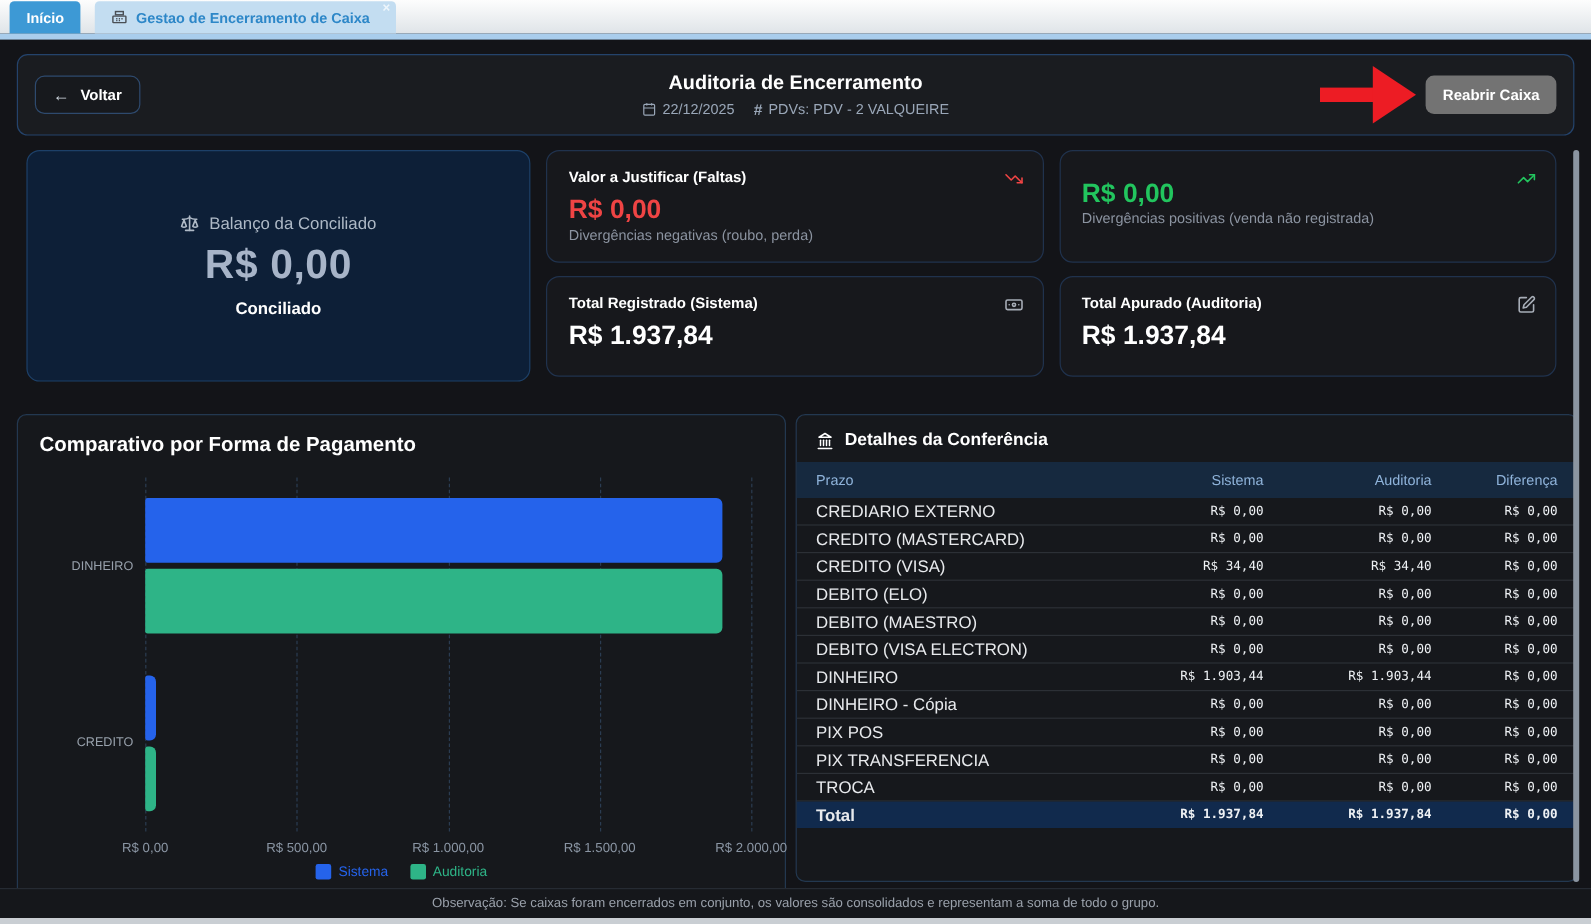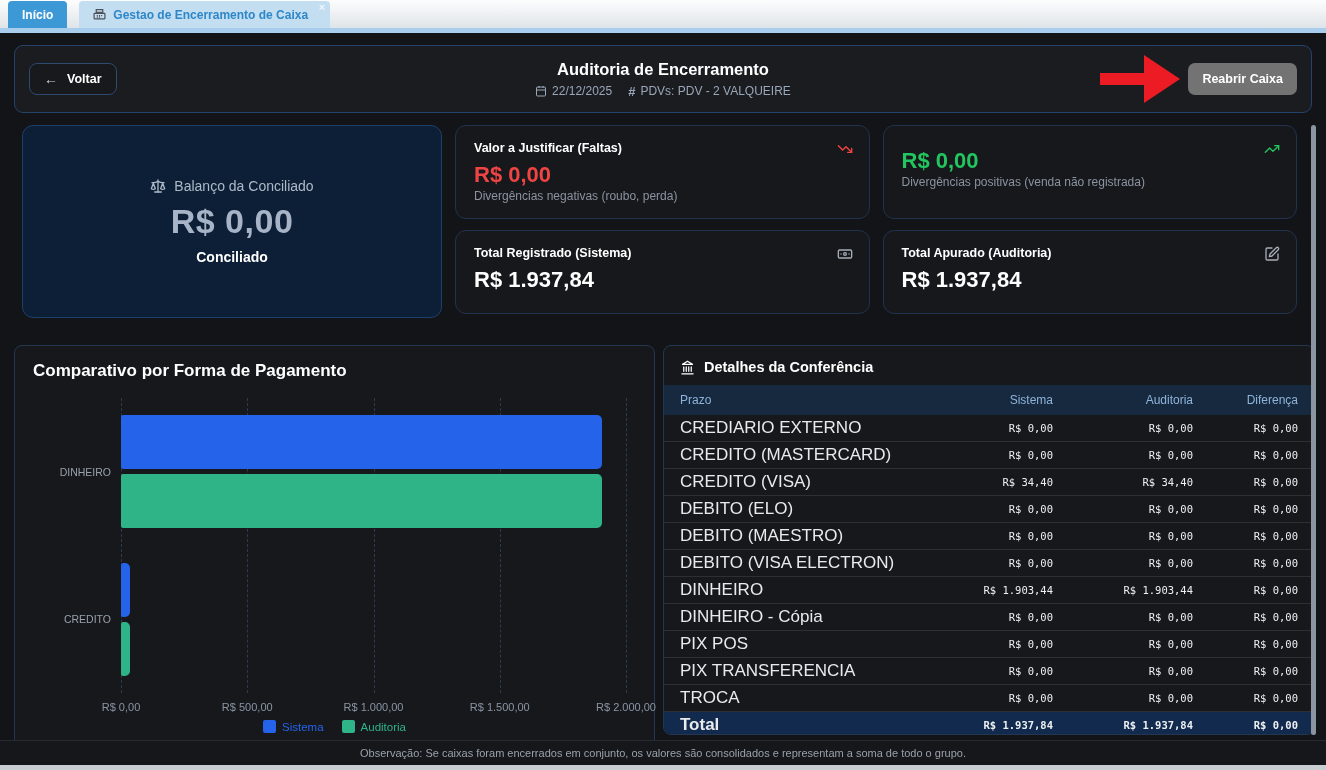--- a/index.html
+++ b/index.html
@@ -119,21 +119,21 @@
   }
   .tcol-label { flex:1; text-align:left; }
   .tcol { width:140px; text-align:right; }
   .tcol.last { width:105px; }
   .trow {
     display:flex; align-items:center; padding:3px 16px; border-bottom:1px solid #2c3036;
     min-height:21px;
   }
   .trow.total { background:#112a4d; border-bottom:none; }
   .trow.total .tlabel, .trow.total .tval { font-weight:bold; }
-  .tlabel { flex:1; color:#e8eaed; font-size:17px; }
+  .tlabel { flex:1; color:#e8eaed; font-size:14px; }
   .tval {
     width:140px; text-align:right; color:#eef1f4;
     font-family:"DejaVu Sans Mono", monospace; font-size:10.5px;
   }
   .tval.last { width:105px; }
 
   
   .footer-bar {
     position:absolute; left:0; right:0; bottom:5px; height:25px;
     background:#15171b; border-top:1px solid #262b33;

